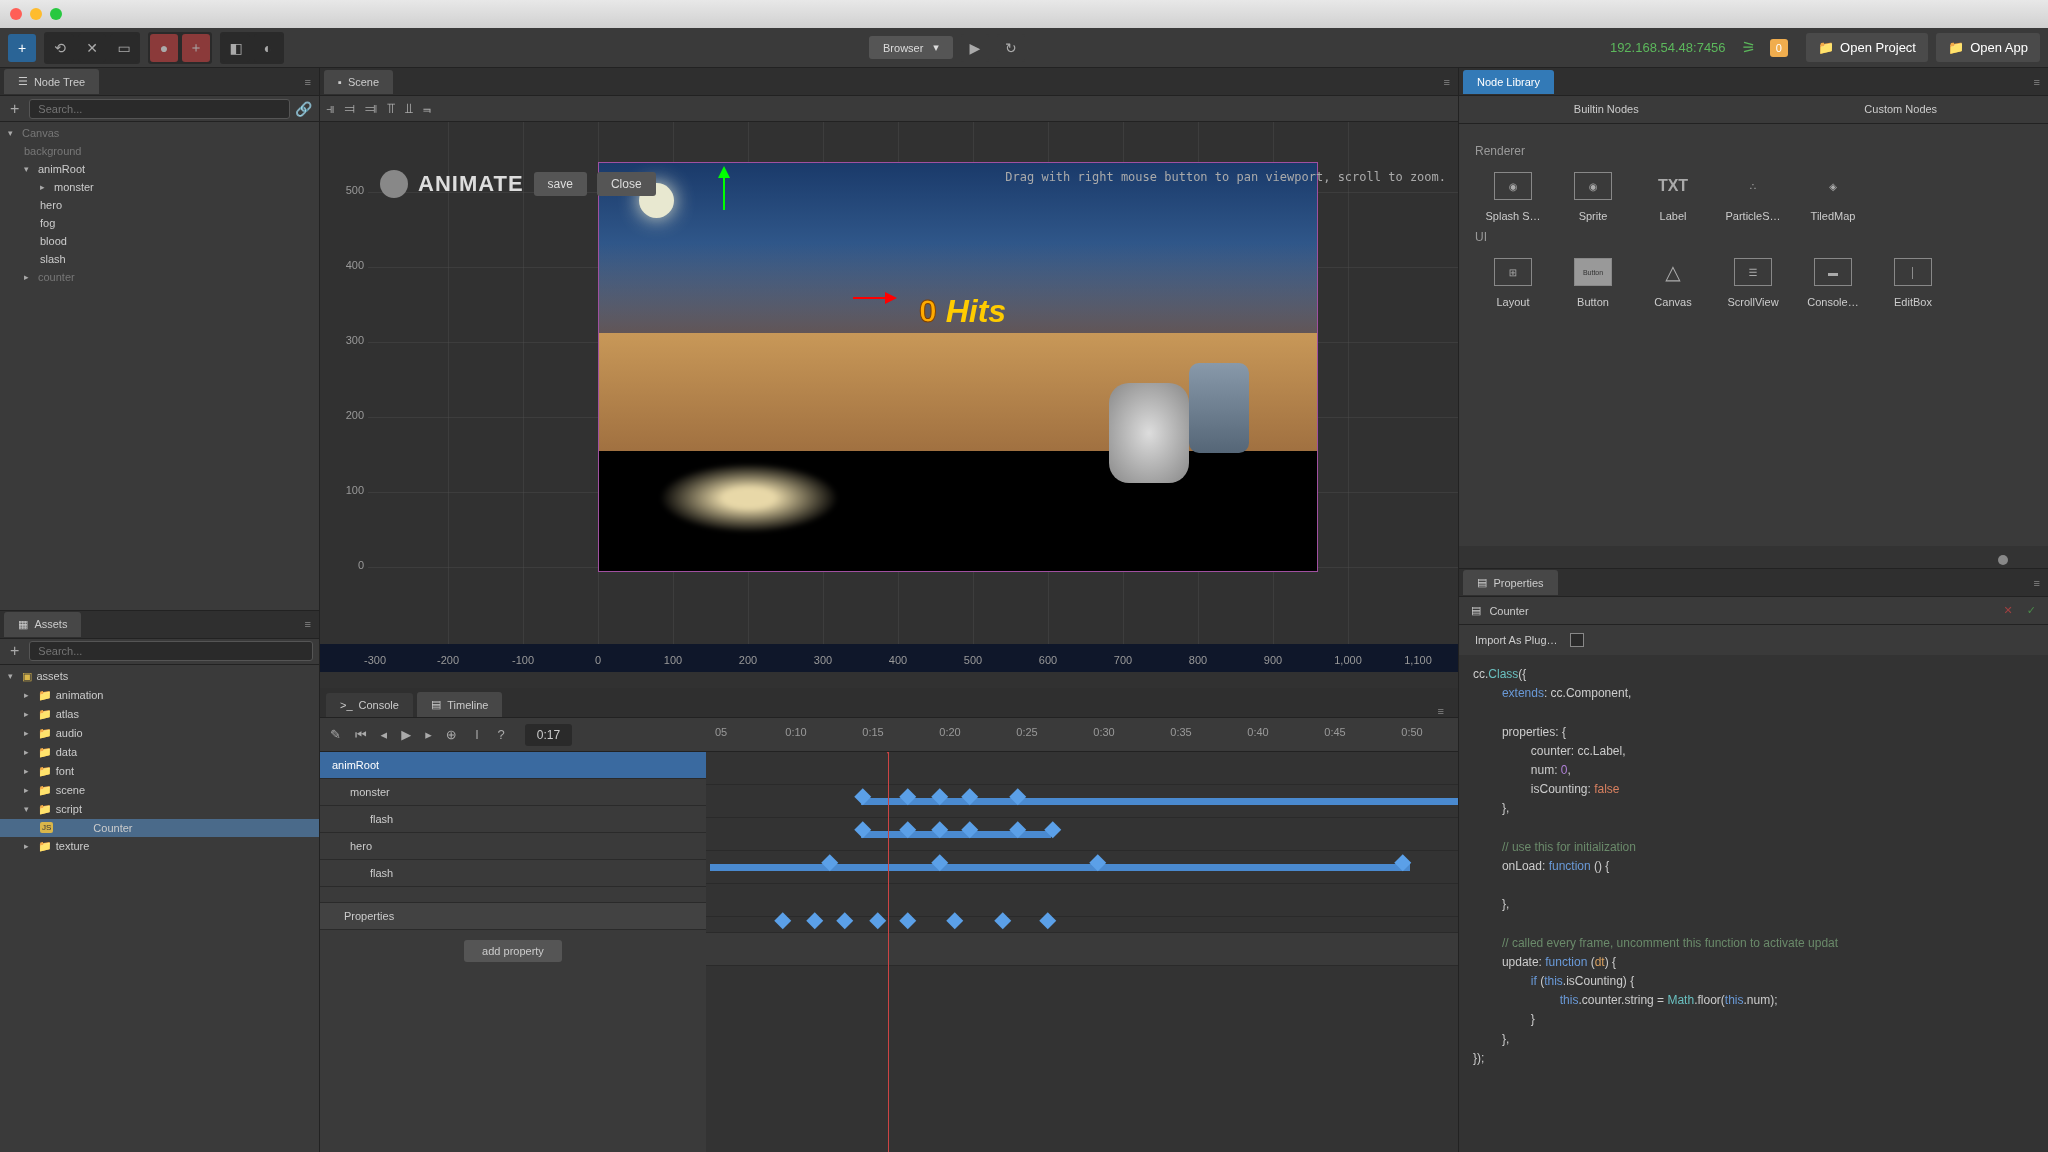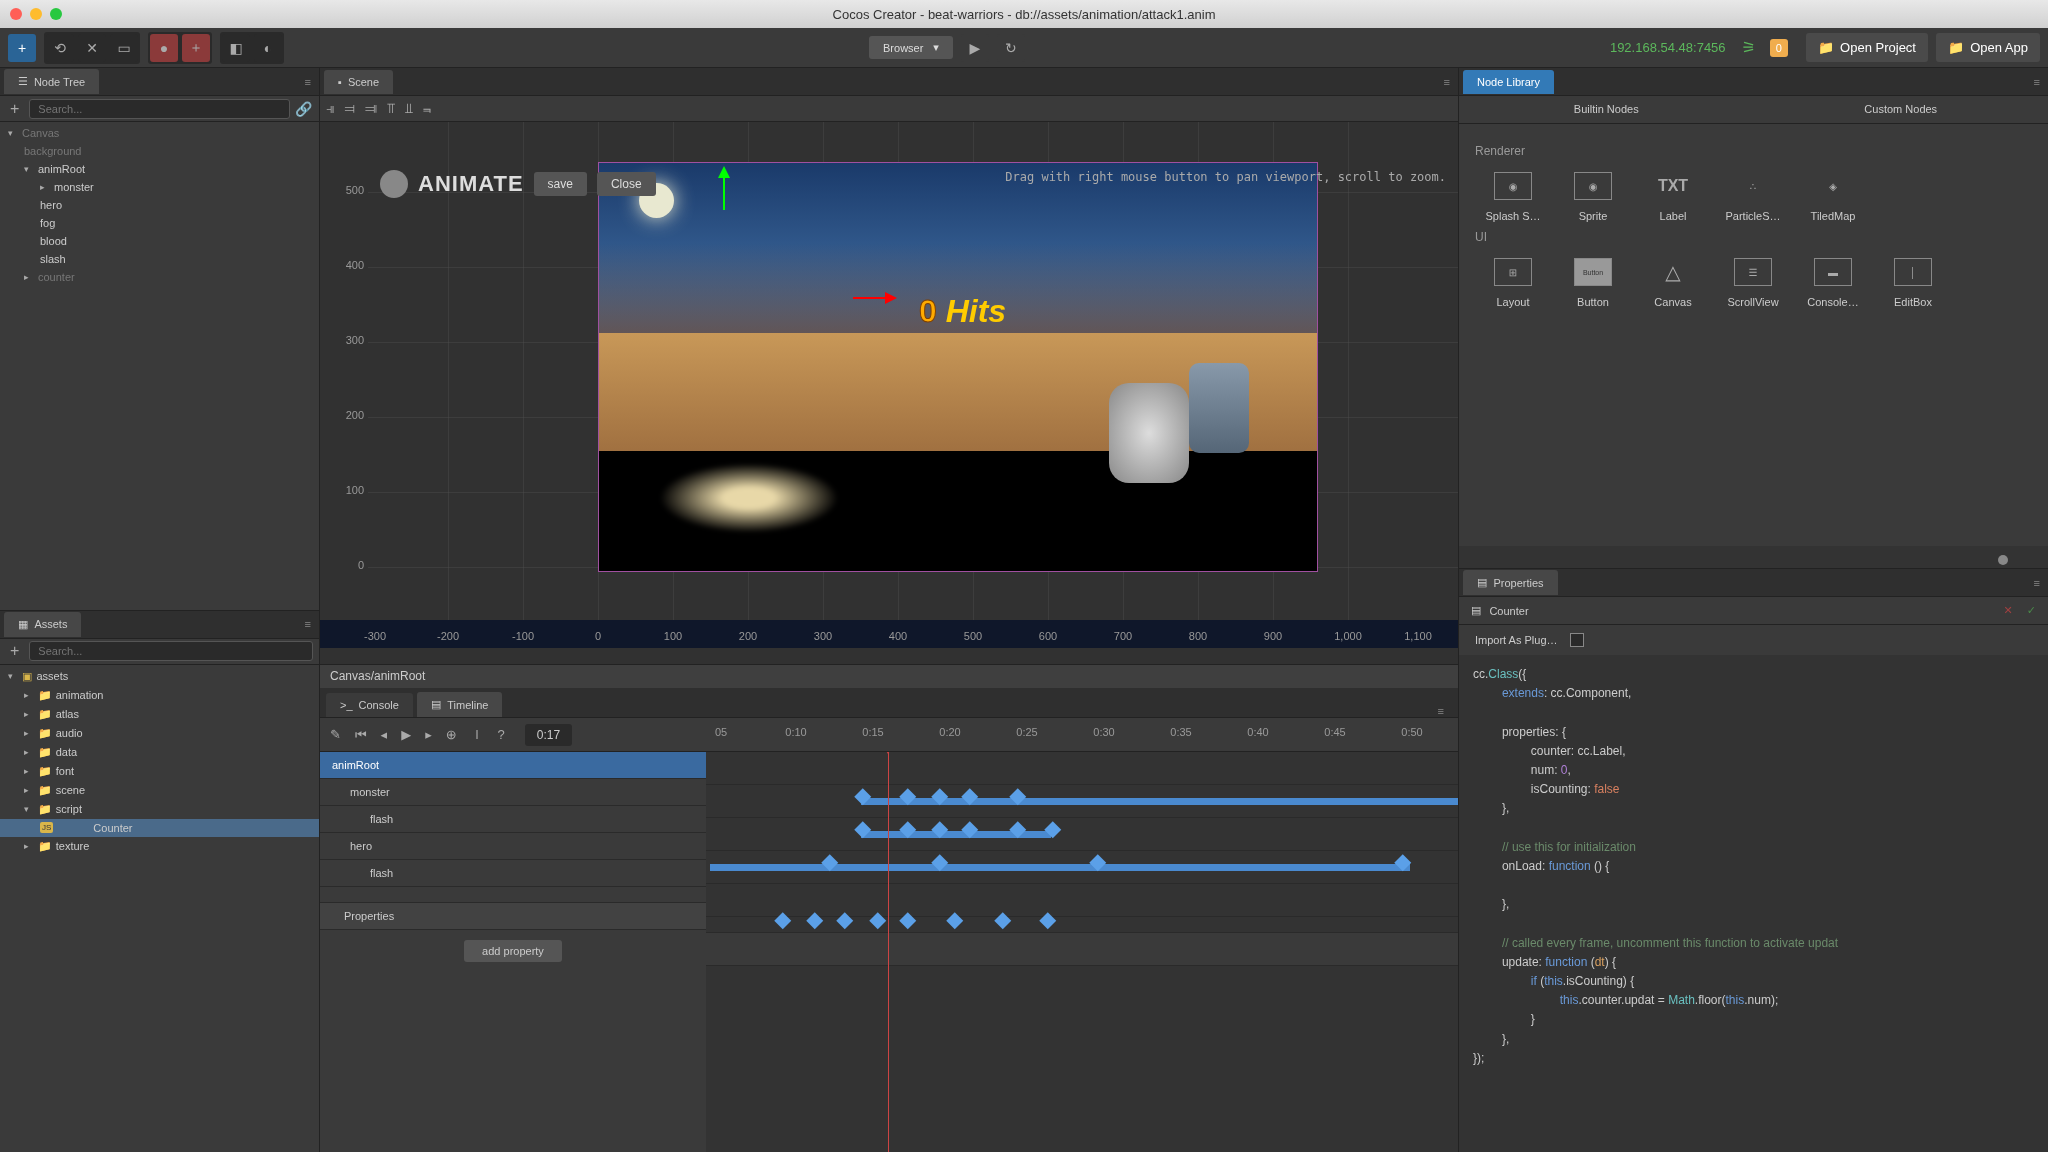--- a/index.html
+++ b/index.html
@@ -146,21 +146,20 @@
 </style>
 </head>
 <body>
 
 <div class="titlebar">
   <div class="traffic">
     <div class="tl r"></div>
     <div class="tl y"></div>
     <div class="tl g"></div>
   </div>
-  <div class="titlebar-title">Cocos Creator - beat-warriors - db://assets/animation/attack1.anim</div>
 </div>
 
 <div class="toolbar">
   <div class="tbtn blue">+</div>
   <div class="tool-group">
     <div class="tbtn dark">⟲</div>
     <div class="tbtn dark">✕</div>
     <div class="tbtn dark">▭</div>
   </div>
   <div class="tool-group">
@@ -389,21 +388,20 @@
           <div class="tick" style="left:578px">400</div>
           <div class="tick" style="left:653px">500</div>
           <div class="tick" style="left:728px">600</div>
           <div class="tick" style="left:803px">700</div>
           <div class="tick" style="left:878px">800</div>
           <div class="tick" style="left:953px">900</div>
           <div class="tick" style="left:1028px">1,000</div>
           <div class="tick" style="left:1098px">1,100</div>
         </div>
       </div>
-      <div class="breadcrumb">Canvas/animRoot</div>
     </div>
 
     <div class="bottom-panel">
       <div class="bottom-tabs">
         <div class="tab">
             <span>&gt;_</span>
             <span>Console</span>
           </div>
         <div class="tab active">
             <span>▤</span>
@@ -585,19 +583,19 @@
     <span>},</span>
 
     <span class="cm-comment">// use this for initialization</span>
     <span>onLoad: </span><span class="cm-fn">function</span><span> () {</span>
 
     <span>},</span>
 
     <span class="cm-comment">// called every frame, uncomment this function to activate updat</span>
     <span>update: </span><span class="cm-fn">function</span><span> (</span><span class="cm-param">dt</span><span>) {</span>
         <span class="cm-kw">if</span><span> (</span><span class="cm-this">this</span><span>.isCounting) {</span>
-            <span class="cm-this">this</span><span>.counter.updat = </span><span class="cm-builtin">Math</span><span>.floor(</span><span class="cm-this">this</span><span>.num);</span>
+            <span class="cm-this">this</span><span>.counter.string = </span><span class="cm-builtin">Math</span><span>.floor(</span><span class="cm-this">this</span><span>.num);</span>
         <span>}</span>
     <span>},</span>
 <span>});</span></div>
     </div>
   </div>
 </div>
 
 </body></html>

